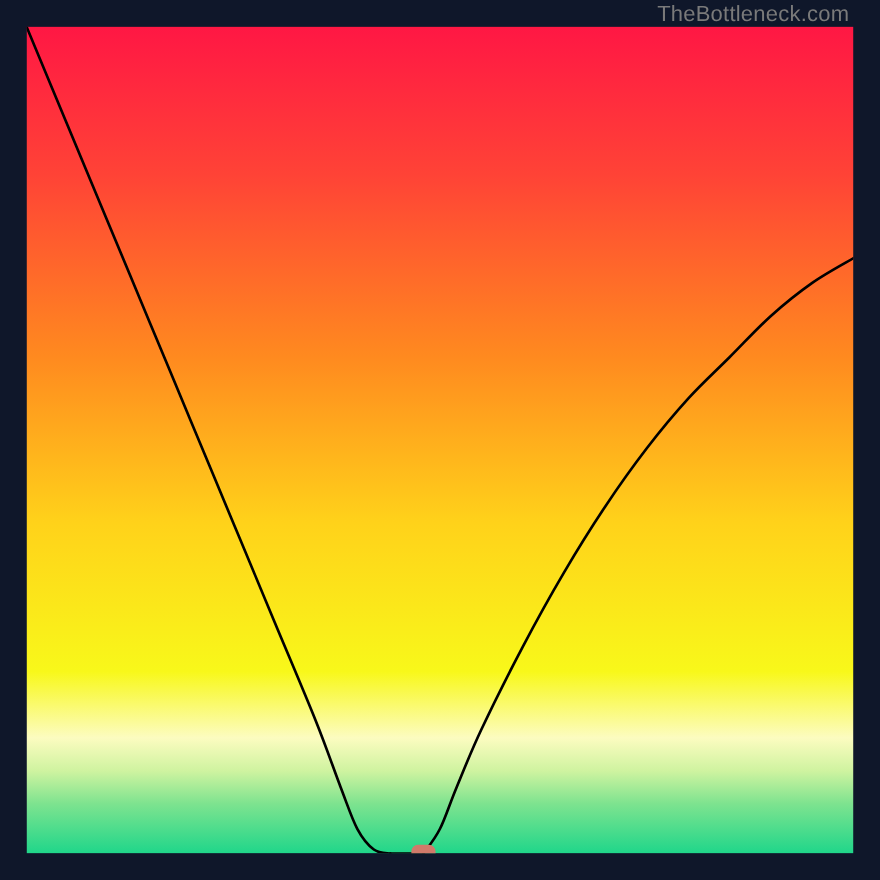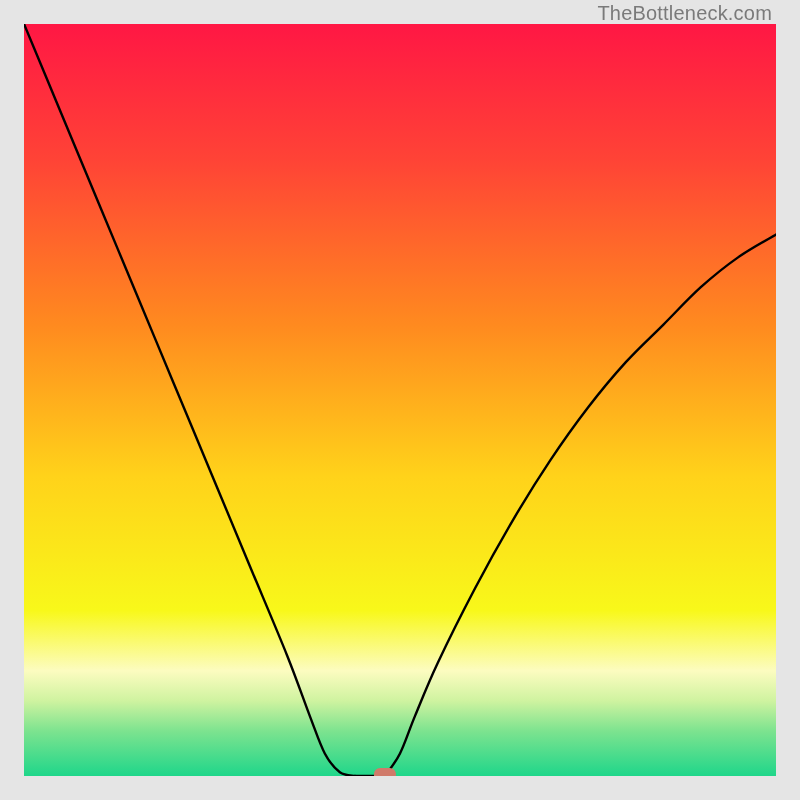--- a/index.html
+++ b/index.html
@@ -8,21 +8,21 @@
     width: 800px;
     height: 800px;
     background: #000;
     overflow: hidden;
   }
   .frame {
     position: absolute;
     left: 0; top: 0;
     width: 800px;
     height: 800px;
-    background: #e5e5e5;
+    background: #0f172a;
   }
   .plot {
     position: absolute;
     left: 24px;
     top: 24px;
     width: 752px;
     height: 752px;
     overflow: hidden;
   }
   .watermark {

